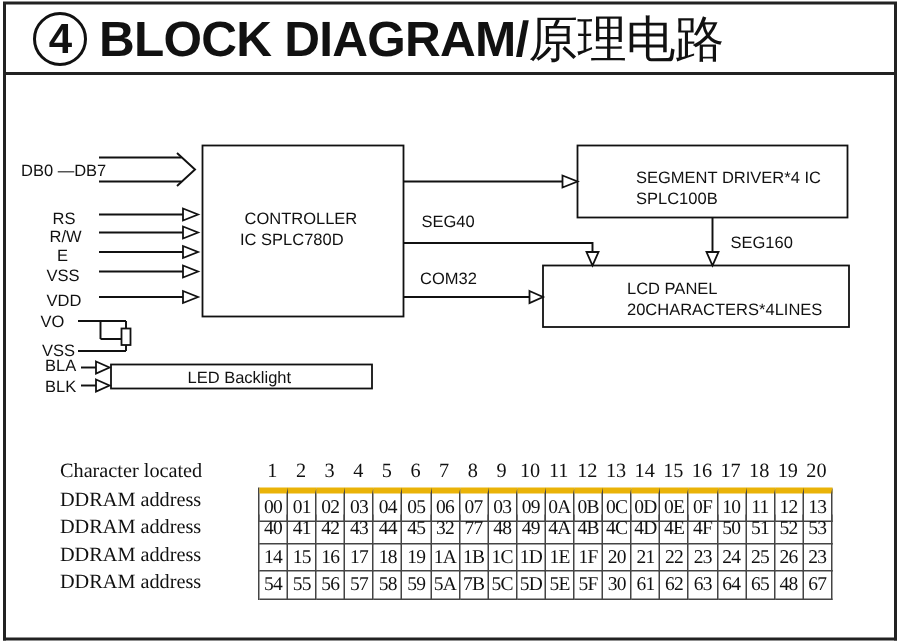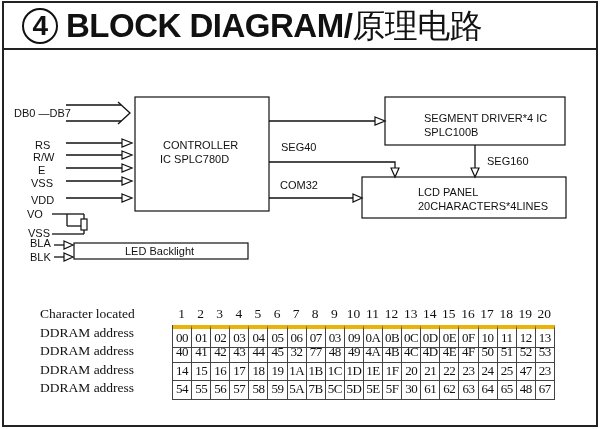--- a/index.html
+++ b/index.html
@@ -222,21 +222,21 @@
           <div class="cell">1C</div>
           <div class="cell">1D</div>
           <div class="cell">1E</div>
           <div class="cell">1F</div>
           <div class="cell">20</div>
           <div class="cell">21</div>
           <div class="cell">22</div>
           <div class="cell">23</div>
           <div class="cell">24</div>
           <div class="cell">25</div>
-          <div class="cell">47</div>
+          <div class="cell">26</div>
           <div class="cell">23</div>
         </div>
       </div>
       <div class="row">
         <div class="rowlabel">DDRAM address</div>
         <div class="cells">
           <div class="cell">54</div>
           <div class="cell">55</div>
           <div class="cell">56</div>
           <div class="cell">57</div>

